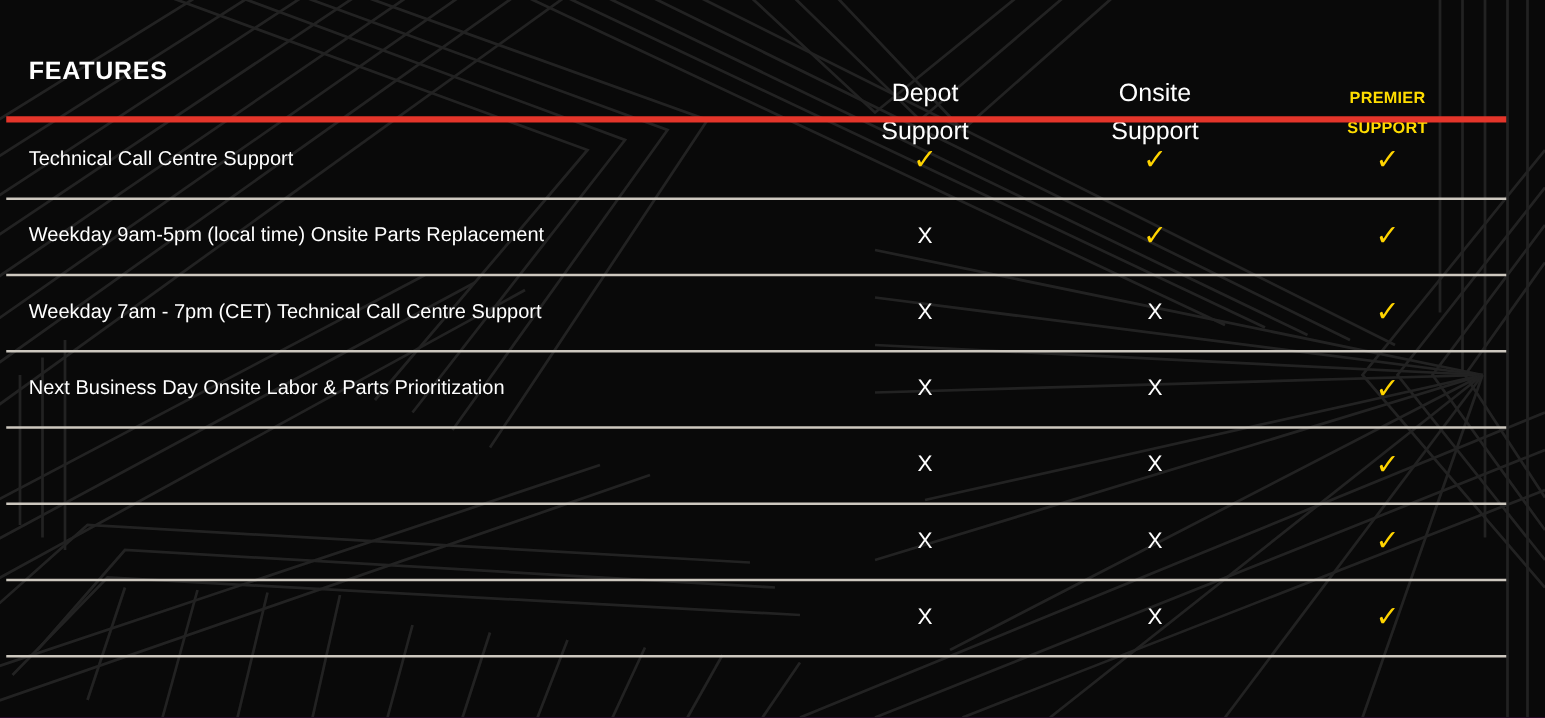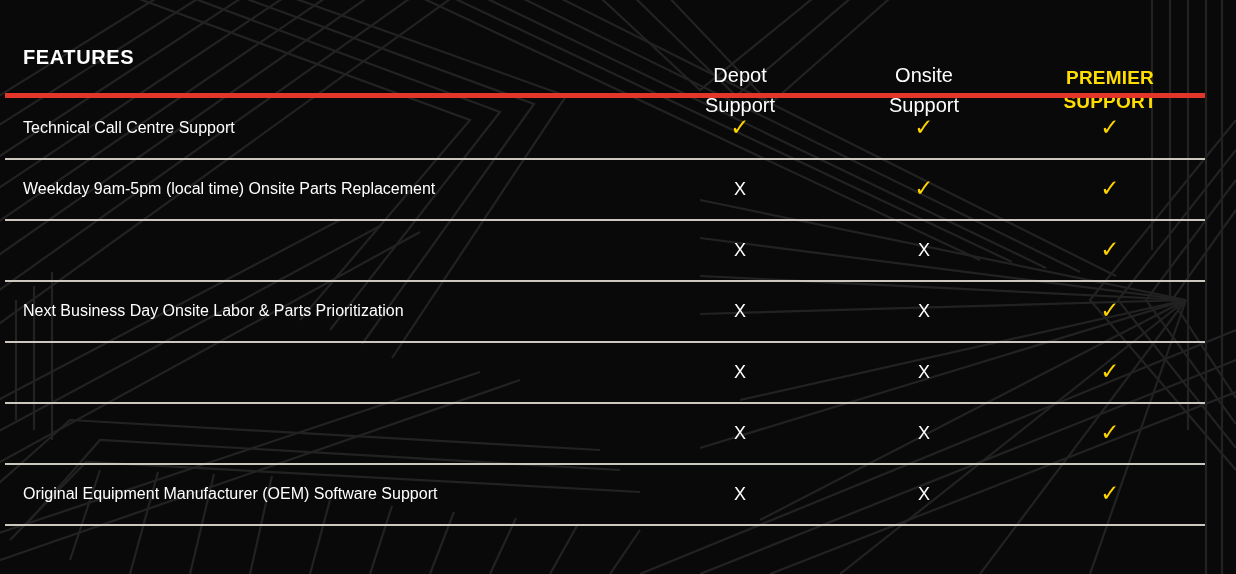--- a/index.html
+++ b/index.html
@@ -63,21 +63,21 @@
   }
   .col-head .l2 { display:block; }
 
   .col-head.c1 { left:640px; }
   .col-head.c2 { left:824px; }
   .col-head.c3 {
     left:1010px;
     top:34px;
     color:#ffdd00;
     font-weight:bold;
-    font-size:19px;
+    font-size:13px;
     line-height:24px;
     letter-spacing:0.2px;
   }
 
   
   .rule-red {
     position:absolute;
     left:5px;
     top:93px;
     width:1200px;
@@ -257,20 +257,21 @@
           <div class="rule-row"></div>
         </div>
         <div class="row">
           <div class="row-label">Weekday 9am-5pm (local time) Onsite Parts Replacement</div>
           <div class="cell c1"><span class="mark-no">X</span></div>
           <div class="cell c2"><span class="mark-yes">✓</span></div>
           <div class="cell c3"><span class="mark-yes">✓</span></div>
           <div class="rule-row"></div>
         </div>
         <div class="row">
+          <div class="row-label">Weekday 7am - 7pm (CET) Technical Call Centre Support</div>
           <div class="cell c1"><span class="mark-no">X</span></div>
           <div class="cell c2"><span class="mark-no">X</span></div>
           <div class="cell c3"><span class="mark-yes">✓</span></div>
           <div class="rule-row"></div>
         </div>
         <div class="row">
           <div class="row-label">Next Business Day Onsite Labor &amp; Parts Prioritization</div>
           <div class="cell c1"><span class="mark-no">X</span></div>
           <div class="cell c2"><span class="mark-no">X</span></div>
           <div class="cell c3"><span class="mark-yes">✓</span></div>
@@ -282,21 +283,20 @@
           <div class="cell c3"><span class="mark-yes">✓</span></div>
           <div class="rule-row"></div>
         </div>
         <div class="row">
           <div class="cell c1"><span class="mark-no">X</span></div>
           <div class="cell c2"><span class="mark-no">X</span></div>
           <div class="cell c3"><span class="mark-yes">✓</span></div>
           <div class="rule-row"></div>
         </div>
         <div class="row">
-          <div class="row-label">Original Equipment Manufacturer (OEM) Software Support</div>
           <div class="cell c1"><span class="mark-no">X</span></div>
           <div class="cell c2"><span class="mark-no">X</span></div>
           <div class="cell c3"><span class="mark-yes">✓</span></div>
           <div class="rule-row"></div>
         </div>
       </div>
 
   </div>
 </div>
 

